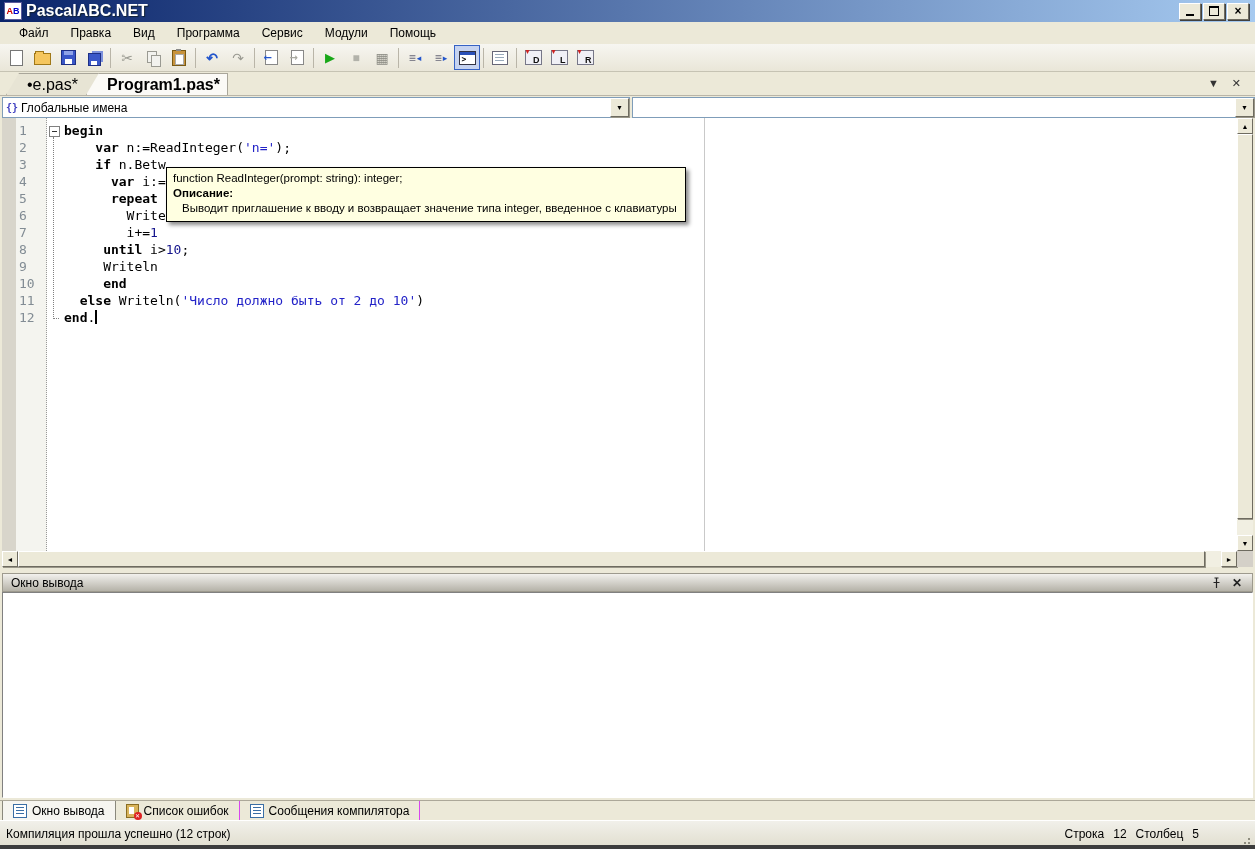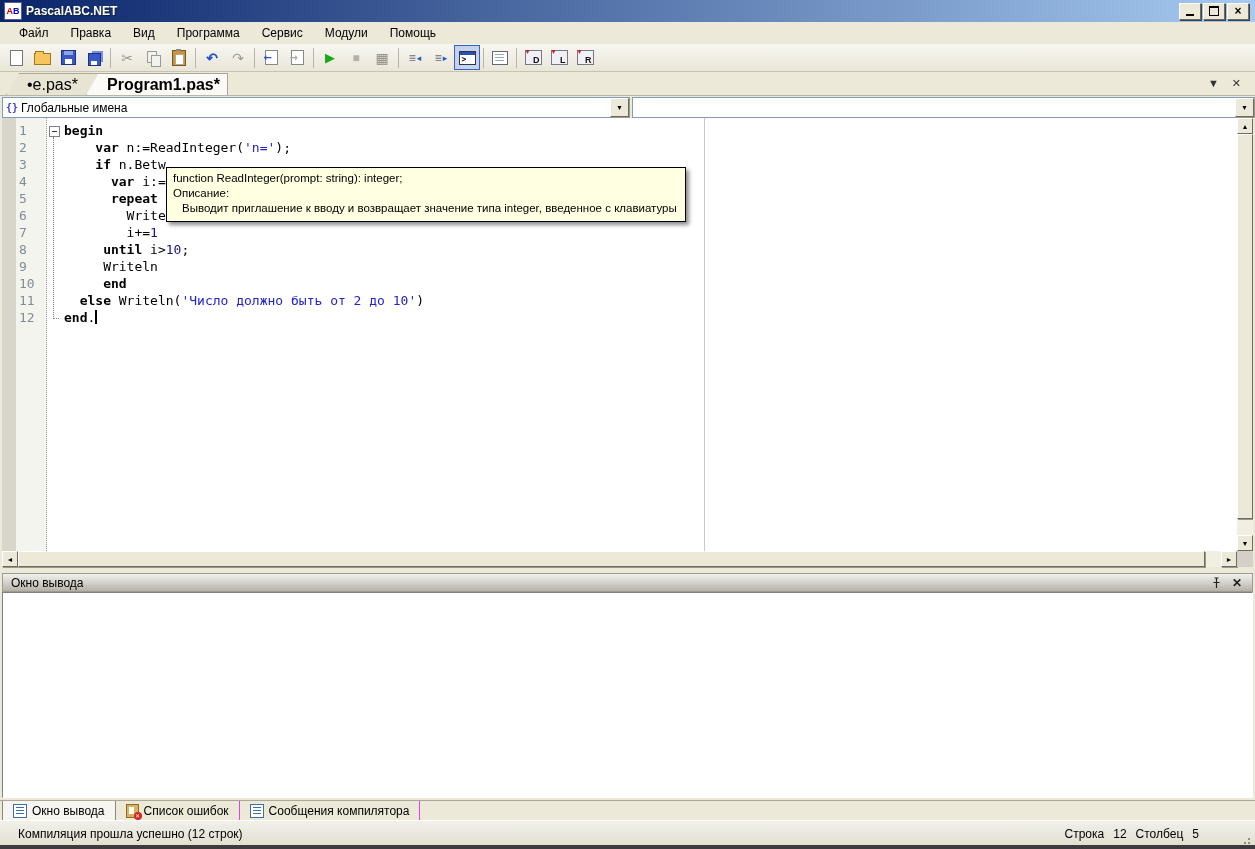--- a/index.html
+++ b/index.html
@@ -6,21 +6,21 @@
   body{width:1255px;height:849px;position:relative;background:#ece9d8;
        font-family:"Liberation Sans",sans-serif;font-size:12px;overflow:hidden;color:#000;}
   .abs{position:absolute;}
   
   .titlebar{left:0;top:0;width:1255px;height:22px;
     background:linear-gradient(to right,var(--c-title_left),var(--c-title_right));
     display:flex;align-items:center;}
   .appicon{width:16px;height:16px;margin:0 4px 0 4px;background:#fff;border:1px solid #5a5a9a;
     font:bold 9px "Liberation Sans",sans-serif;display:flex;align-items:center;justify-content:center;}
   .appicon b{color:#c00;} .appicon i{color:#00c;font-style:normal;}
-  .title-text{color:#fff;font-weight:bold;font-size:12px;text-shadow:1px 1px 1px #123;text-align:center;}
+  .title-text{color:#fff;font-weight:bold;font-size:16px;text-shadow:1px 1px 1px #123;text-align:center;}
   .winbtns{margin-left:auto;display:flex;gap:2px;padding-right:6px;}
   .wbtn{width:20px;height:15px;background:#ece9d8;border:1px solid #fff;
     border-right-color:#6e6b60;border-bottom-color:#6e6b60;box-shadow:1px 1px 0 #404040;
     display:flex;align-items:center;justify-content:center;font:bold 10px "Liberation Sans",sans-serif;line-height:1;}
   .glyph-min{width:8px;height:2px;background:#000;margin-top:8px;}
   .glyph-max{width:8px;height:7px;border:1px solid #000;border-top:2px solid #000;}
   .glyph-close{font-size:12px;font-weight:bold;}
   
   .menubar{left:0;top:22px;width:1255px;height:22px;display:flex;align-items:center;padding-left:8px;}
   .menu-item{padding:13px 11px;cursor:default;}
@@ -90,21 +90,21 @@
   .tk-s{color:var(--c-string);}
   .tk-d{color:var(--c-number);}
   .caret{display:inline-block;width:1.5px;height:14px;background:#000;vertical-align:-2px;}
   .foldbox{position:absolute;left:47px;top:8px;width:9px;height:9px;background:#fff;border:1px solid #808080;}
   .foldbox::after{content:"";position:absolute;left:2px;top:4px;width:5px;height:1px;background:#333;}
   .foldline{position:absolute;left:51px;top:19px;width:1px;height:180px;border-left:1px dotted #808080;}
   .foldcorner{position:absolute;left:51px;top:199px;width:6px;height:1px;border-bottom:1px dotted #808080;}
   
   .tooltip{position:absolute;left:164px;top:49px;background:var(--c-tooltip_bg);border:1px solid #000;
     padding:3px 8px 5px 6px;box-shadow:3px 3px 4px rgba(0,0,0,.45);font-size:11.5px;line-height:15px;white-space:nowrap;}
-  .tooltip .dlabel{font-weight:normal;}
+  .tooltip .dlabel{font-weight:bold;}
   .tooltip .ddesc{padding-left:9px;}
   
   .vscroll{position:absolute;right:0;top:0;width:16px;height:433px;background:#f1efe2;}
   .hscroll{left:2px;top:551px;width:1235px;height:16px;background:#f1efe2;}
   .corner{left:1237px;top:551px;width:16px;height:16px;background:#d4d0c8;}
   .sbtn{position:absolute;width:16px;height:16px;background:#ece9d8;border:1px solid #fff;
     border-right-color:#6e6b60;border-bottom-color:#6e6b60;box-shadow:1px 1px 0 #9a9789;
     display:flex;align-items:center;justify-content:center;font-size:7px;color:#000;box-sizing:border-box;}
   .sthumb{position:absolute;background:#ece9d8;border:1px solid #fff;
     border-right-color:#6e6b60;border-bottom-color:#6e6b60;box-shadow:1px 1px 0 #9a9789;box-sizing:border-box;}
@@ -122,21 +122,21 @@
   .doc-ic{width:12px;height:12px;background:#fff;border:1px solid #3a6ea5;position:relative;}
   .doc-ic::before{content:"";position:absolute;left:2px;top:2px;right:2px;height:7px;
     background:repeating-linear-gradient(#3a6ea5 0 1px,transparent 1px 3px);}
   .err-ic{width:11px;height:12px;background:#d9b45c;border:1px solid #8a6d23;position:relative;}
   .err-ic::before{content:"";position:absolute;left:2px;top:2px;width:5px;height:7px;background:#fff;}
   .err-ic::after{content:"✕";position:absolute;right:-4px;bottom:-3px;width:8px;height:8px;border-radius:50%;
     background:#d22;color:#fff;font-size:6px;line-height:8px;text-align:center;}
   
   .statusbar{left:0;top:820px;width:1255px;height:25px;border-top:1px solid #fff;
     background:linear-gradient(#f1f0ea,#e2dfd0);display:flex;align-items:center;}
-  .status-msg{padding-left:18px;}
+  .status-msg{padding-left:6px;}
   .status-right{margin-left:auto;display:flex;gap:9px;padding-right:56px;}
   .grip{position:absolute;right:5px;bottom:6px;width:2px;height:2px;background:#8f8d7f;
     box-shadow:0 4px #8f8d7f,0 8px #8f8d7f,-4px 8px #8f8d7f,-8px 8px #8f8d7f,-4px 4px #8f8d7f;}
   .darkstrip{left:0;top:845px;width:1255px;height:4px;background:#3c3c3c;}
 </style>
 </head>
 <body>
 
 <div class="abs titlebar">
   <span class="appicon">

